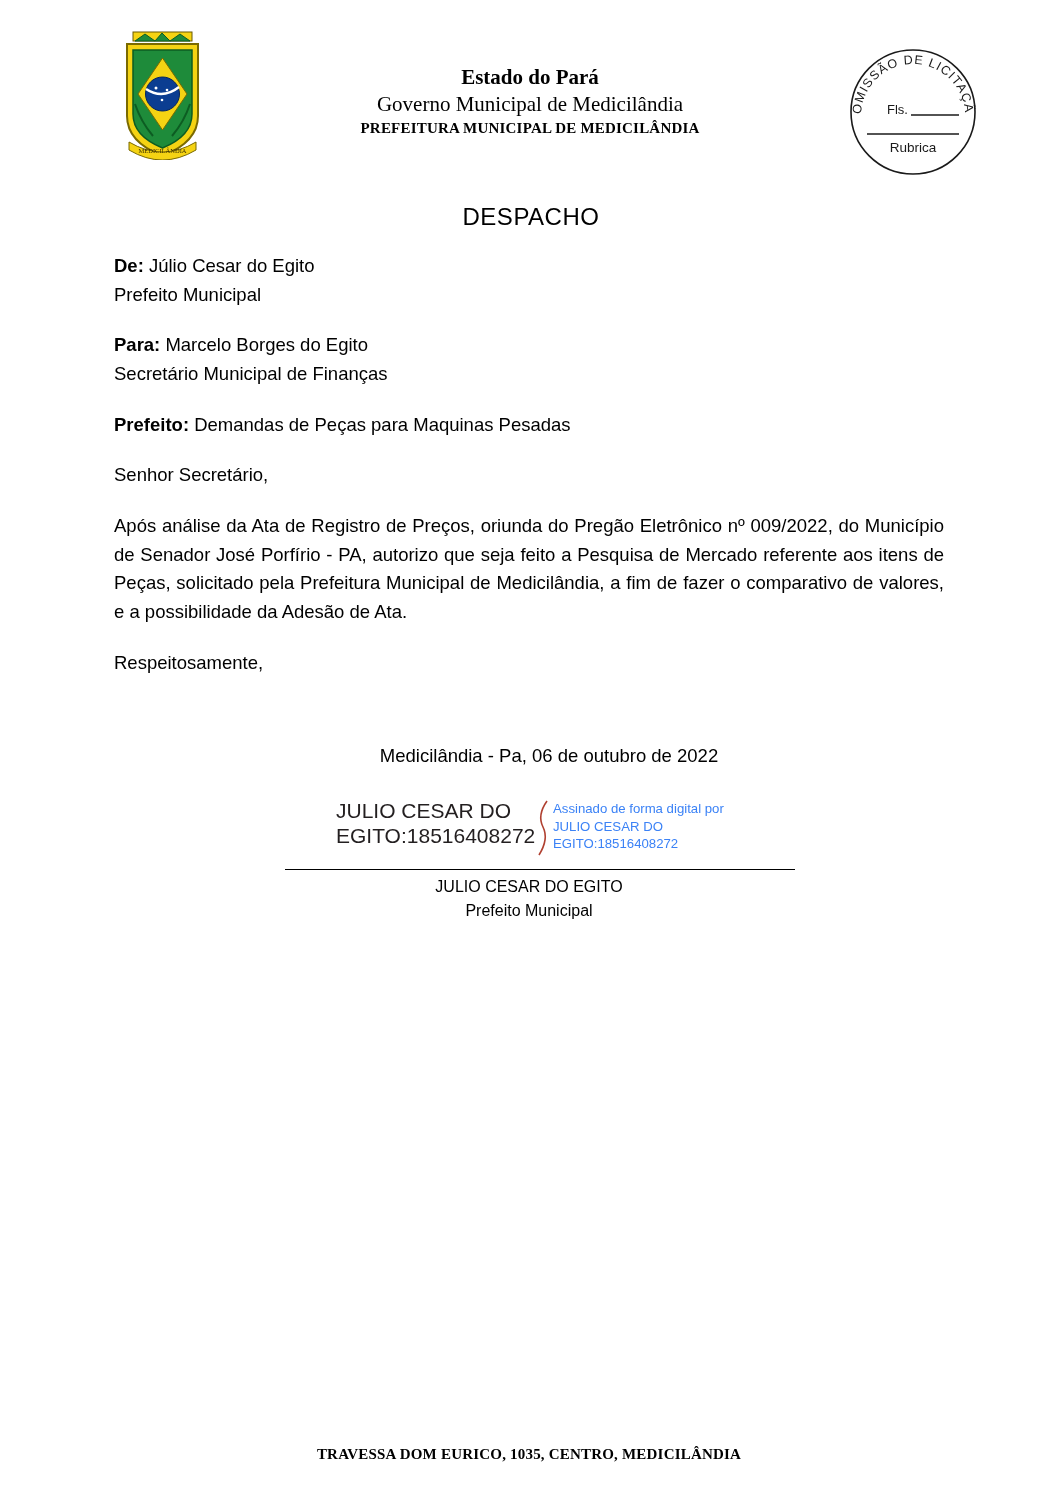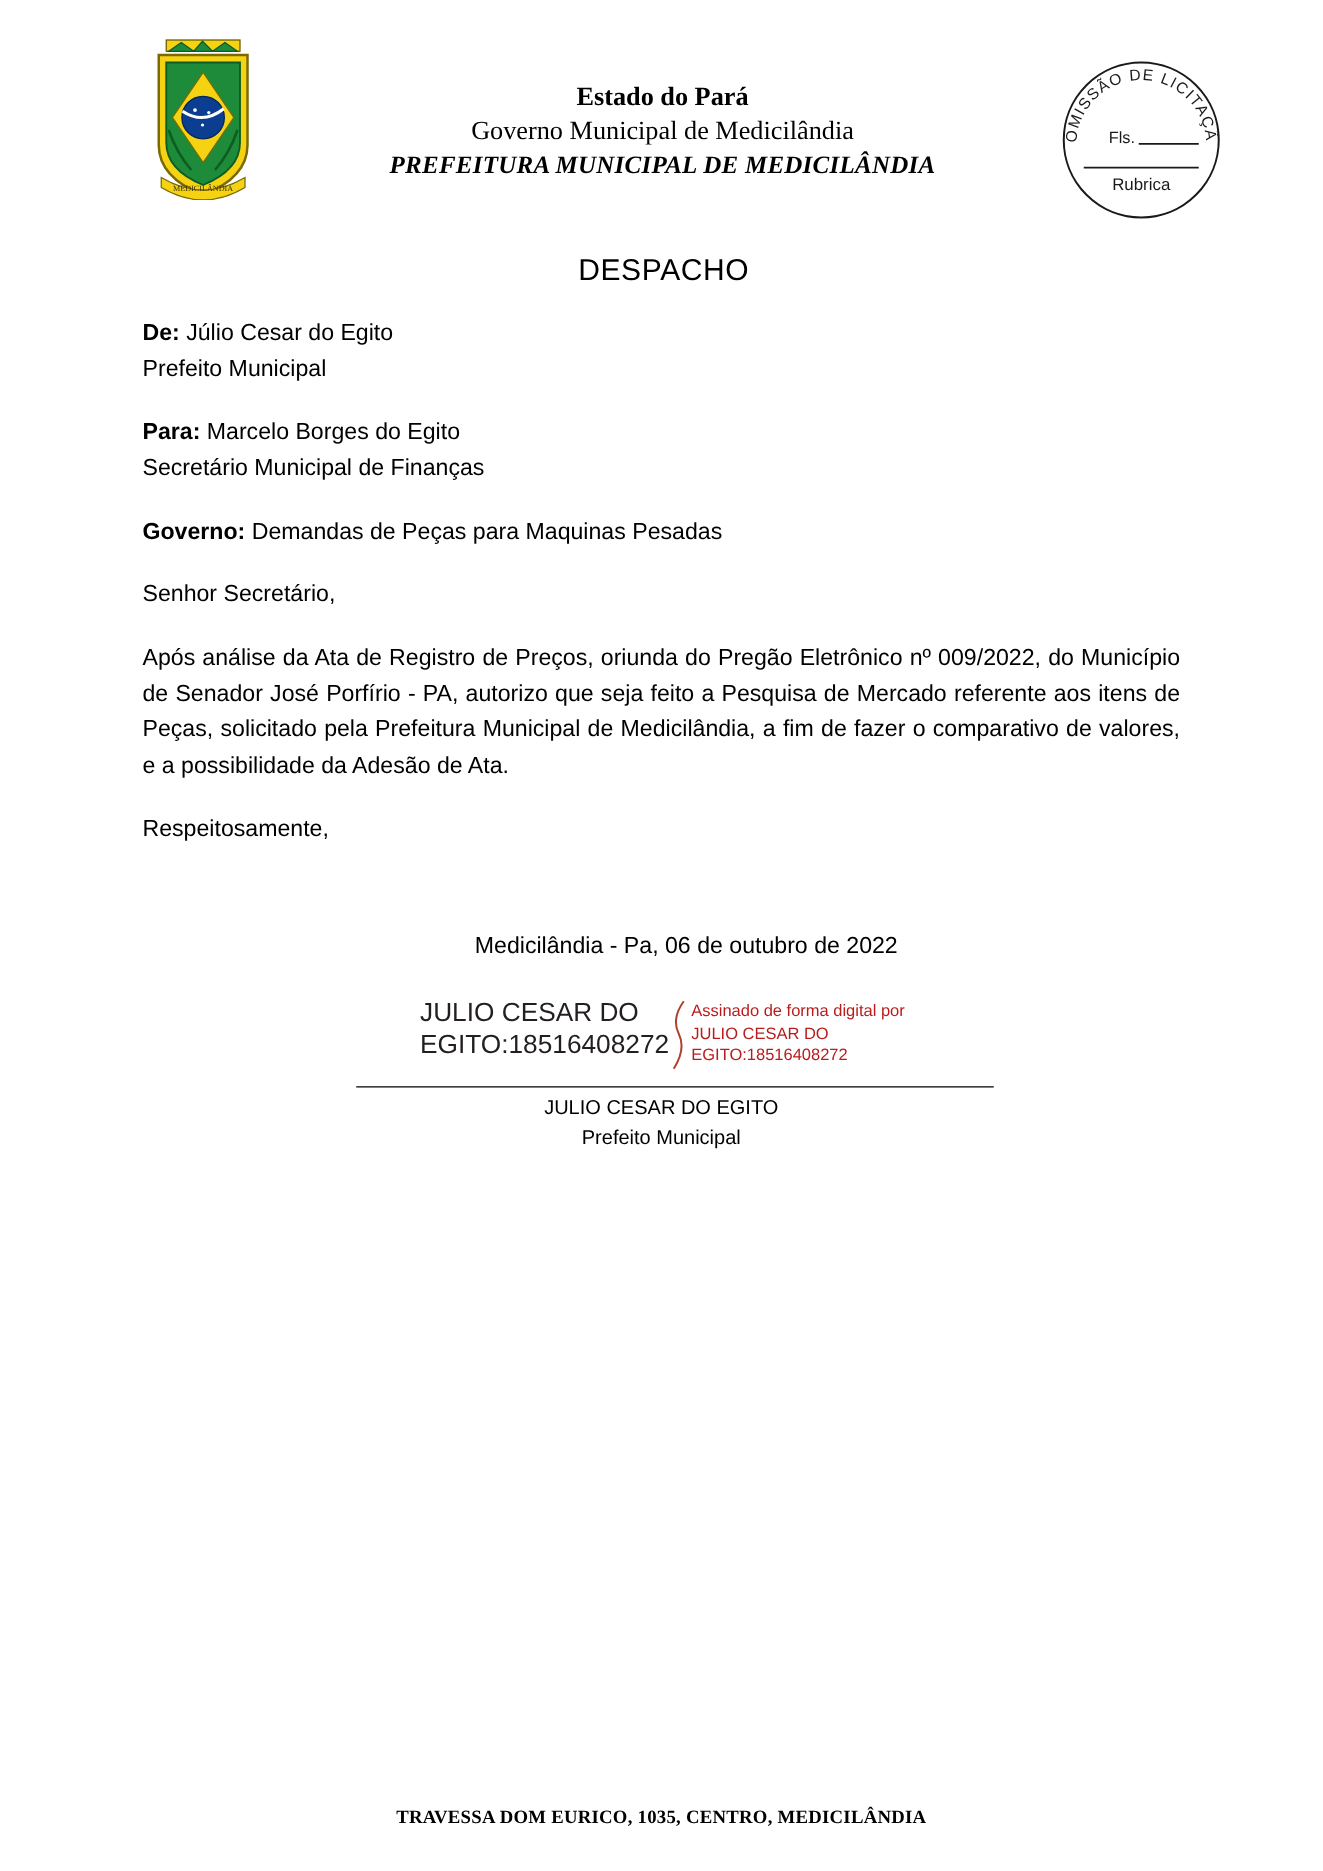--- a/index.html
+++ b/index.html
@@ -46,24 +46,23 @@
   .header-line1 {
     font-size: 21px;
     font-weight: bold;
     text-align: center;
   }
   .header-line2 {
     font-size: 21px;
     font-weight: normal;
   }
   .header-line3 {
-    font-size: 20px;
+    font-size: 15px;
     font-weight: bold;
     letter-spacing: 0.2px;
-    font-style: italic;
   }
 
   
   .stamp {
     position: absolute;
     right: 75px;
     top: 20px;
     width: 140px;
     height: 140px;
   }
@@ -134,21 +133,21 @@
     width: 22px;
     height: 62px;
   }
   .sig-meta {
     position: absolute;
     left: 553px;
     top: 5px;
     width: 240px;
     font-size: 13.2px;
     line-height: 1.33;
-    color: #b91c1c;
+    color: #3b82f6;
   }
   .sig-rule {
     position: absolute;
     left: 285px;
     top: 74px;
     width: 510px;
     border-top: 1.4px solid #000;
   }
   .sig-footer {
     position: absolute;
@@ -237,21 +236,21 @@
     </p>
     <p>Prefeito Municipal</p>
 
     <p class="tight">
       <span class="lbl">Para:</span>
       <span>Marcelo Borges do Egito</span>
     </p>
     <p>Secretário Municipal de Finanças</p>
 
     <p>
-      <span class="lbl">Governo:</span>
+      <span class="lbl">Prefeito:</span>
       <span>Demandas de Peças para Maquinas Pesadas</span>
     </p>
 
     <p>Senhor Secretário,</p>
 
     <p class="justify">Após análise da Ata de Registro de Preços, oriunda do Pregão Eletrônico nº 009/2022, do Município de Senador José Porfírio - PA, autorizo que seja feito a Pesquisa de Mercado referente aos itens de Peças, solicitado pela Prefeitura Municipal de Medicilândia, a fim de fazer o comparativo de valores, e a possibilidade da Adesão de Ata.</p>
 
     <p>Respeitosamente,</p>
   </div>
 

